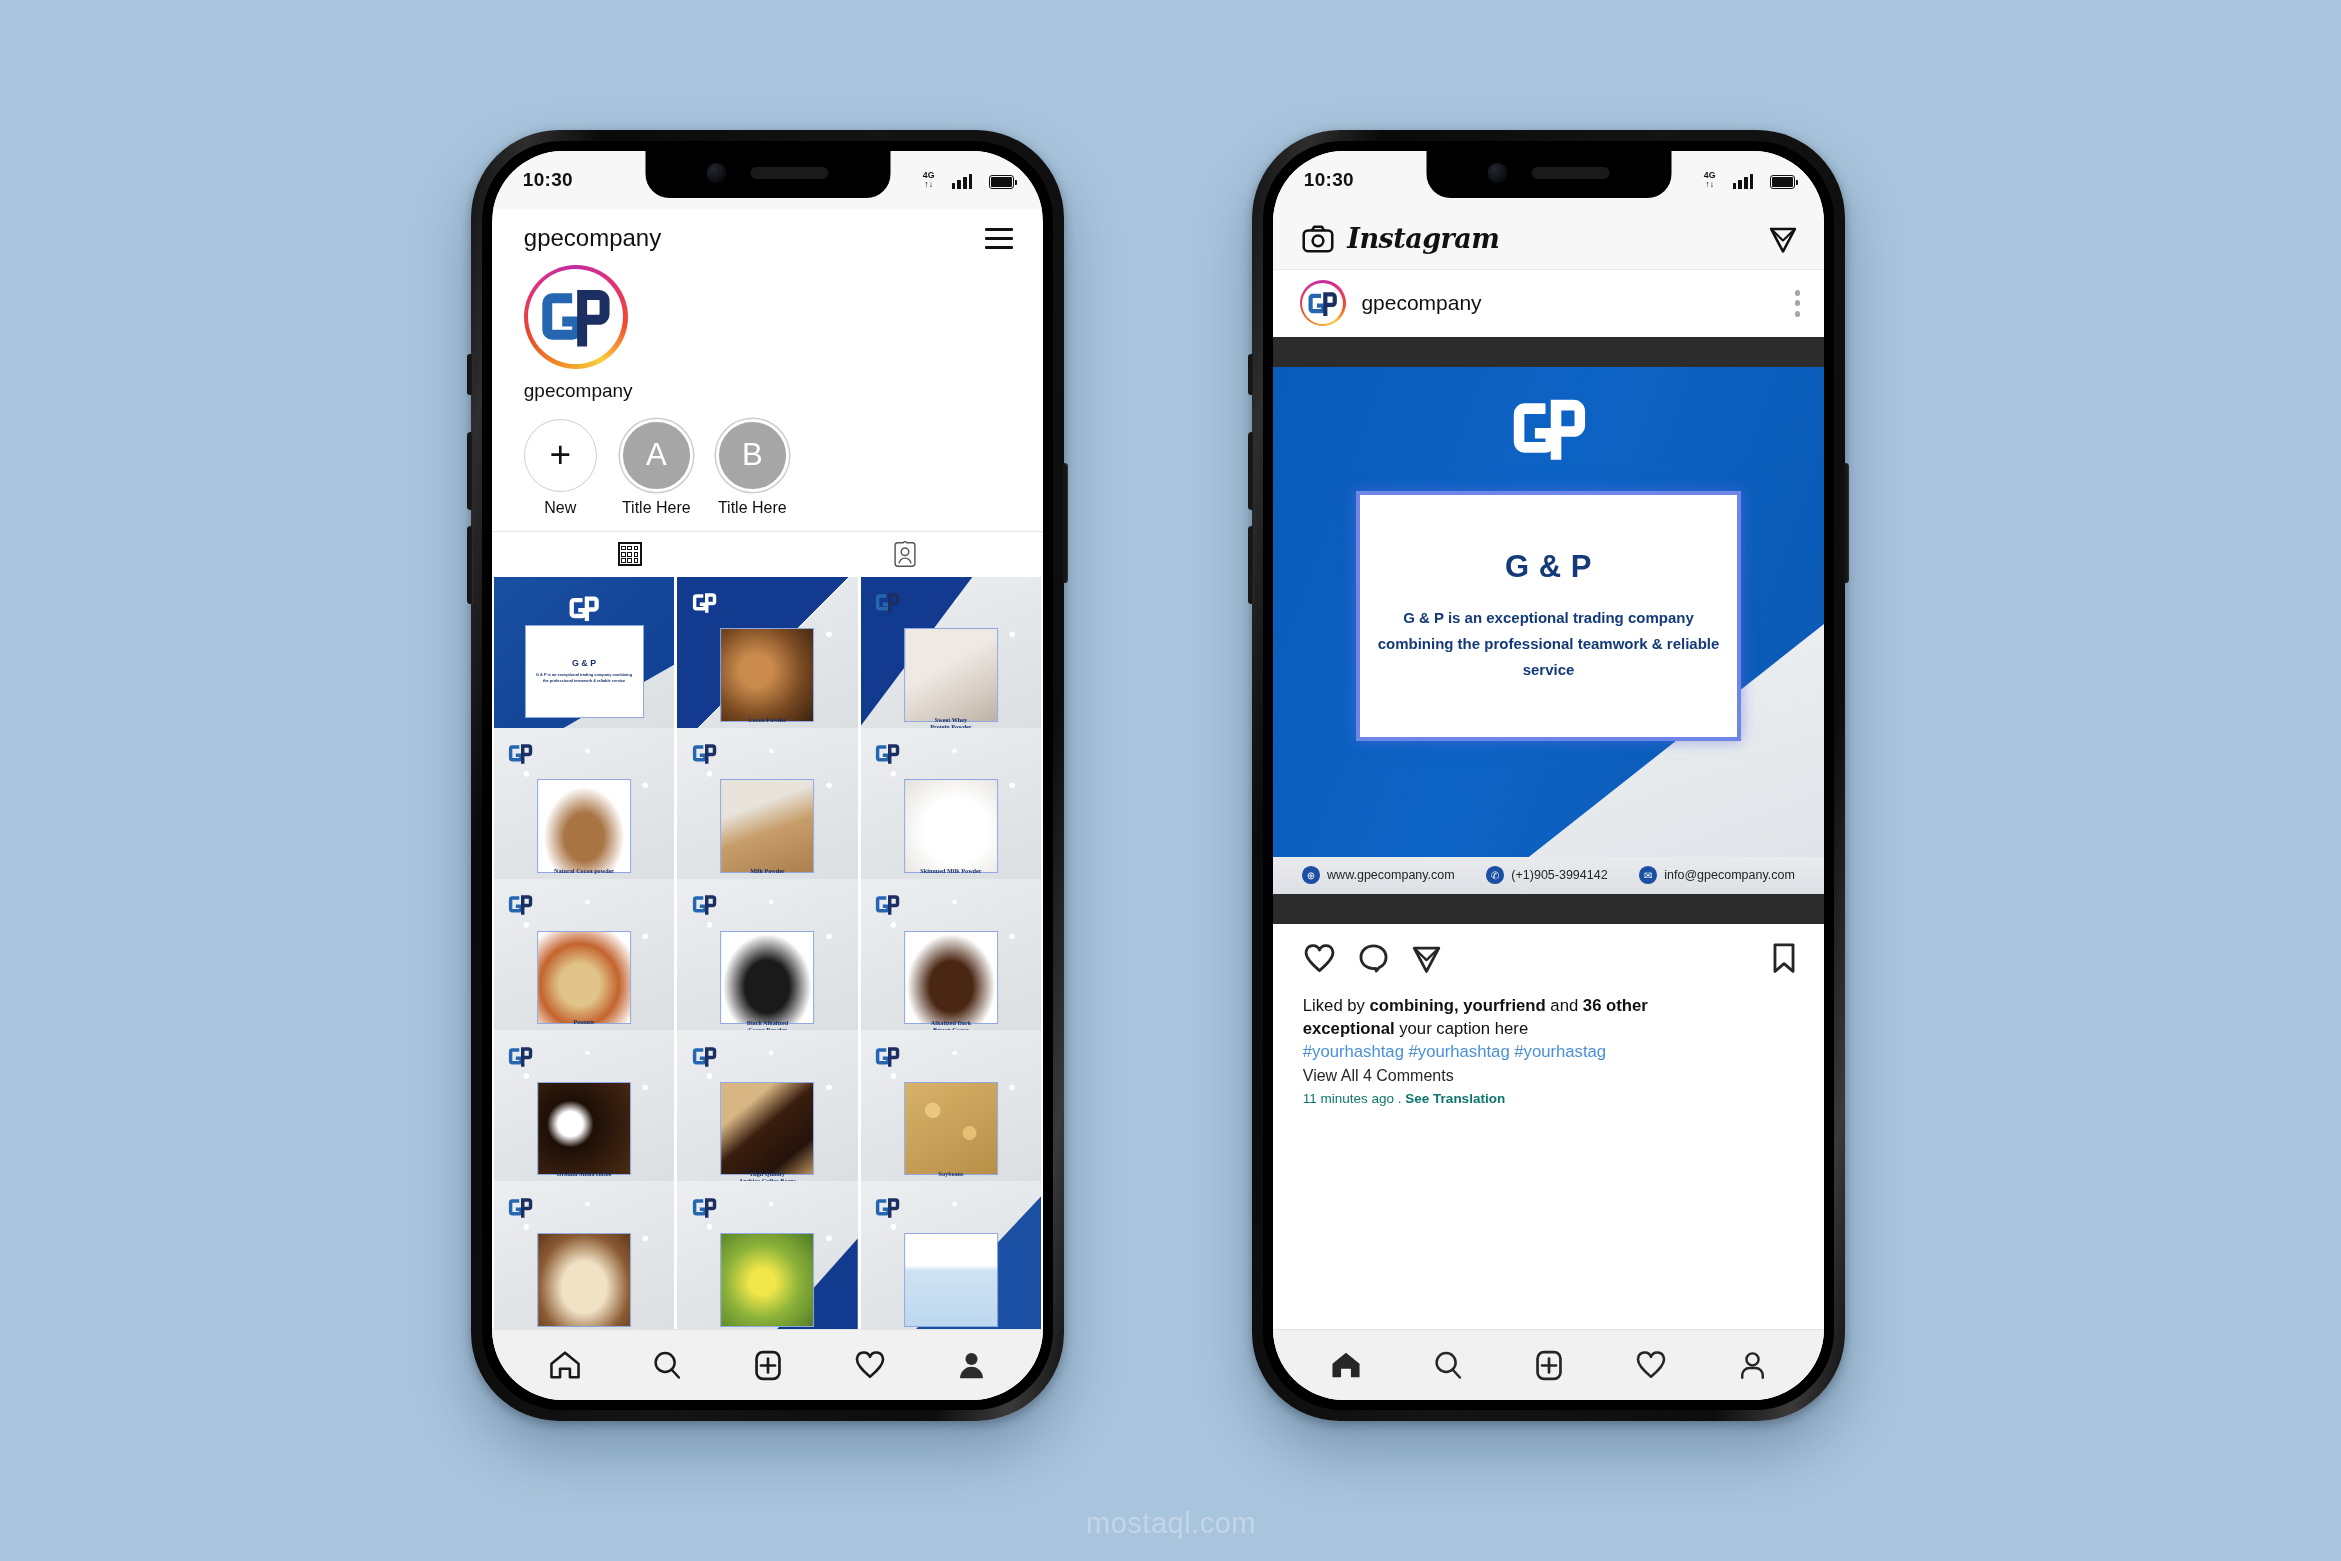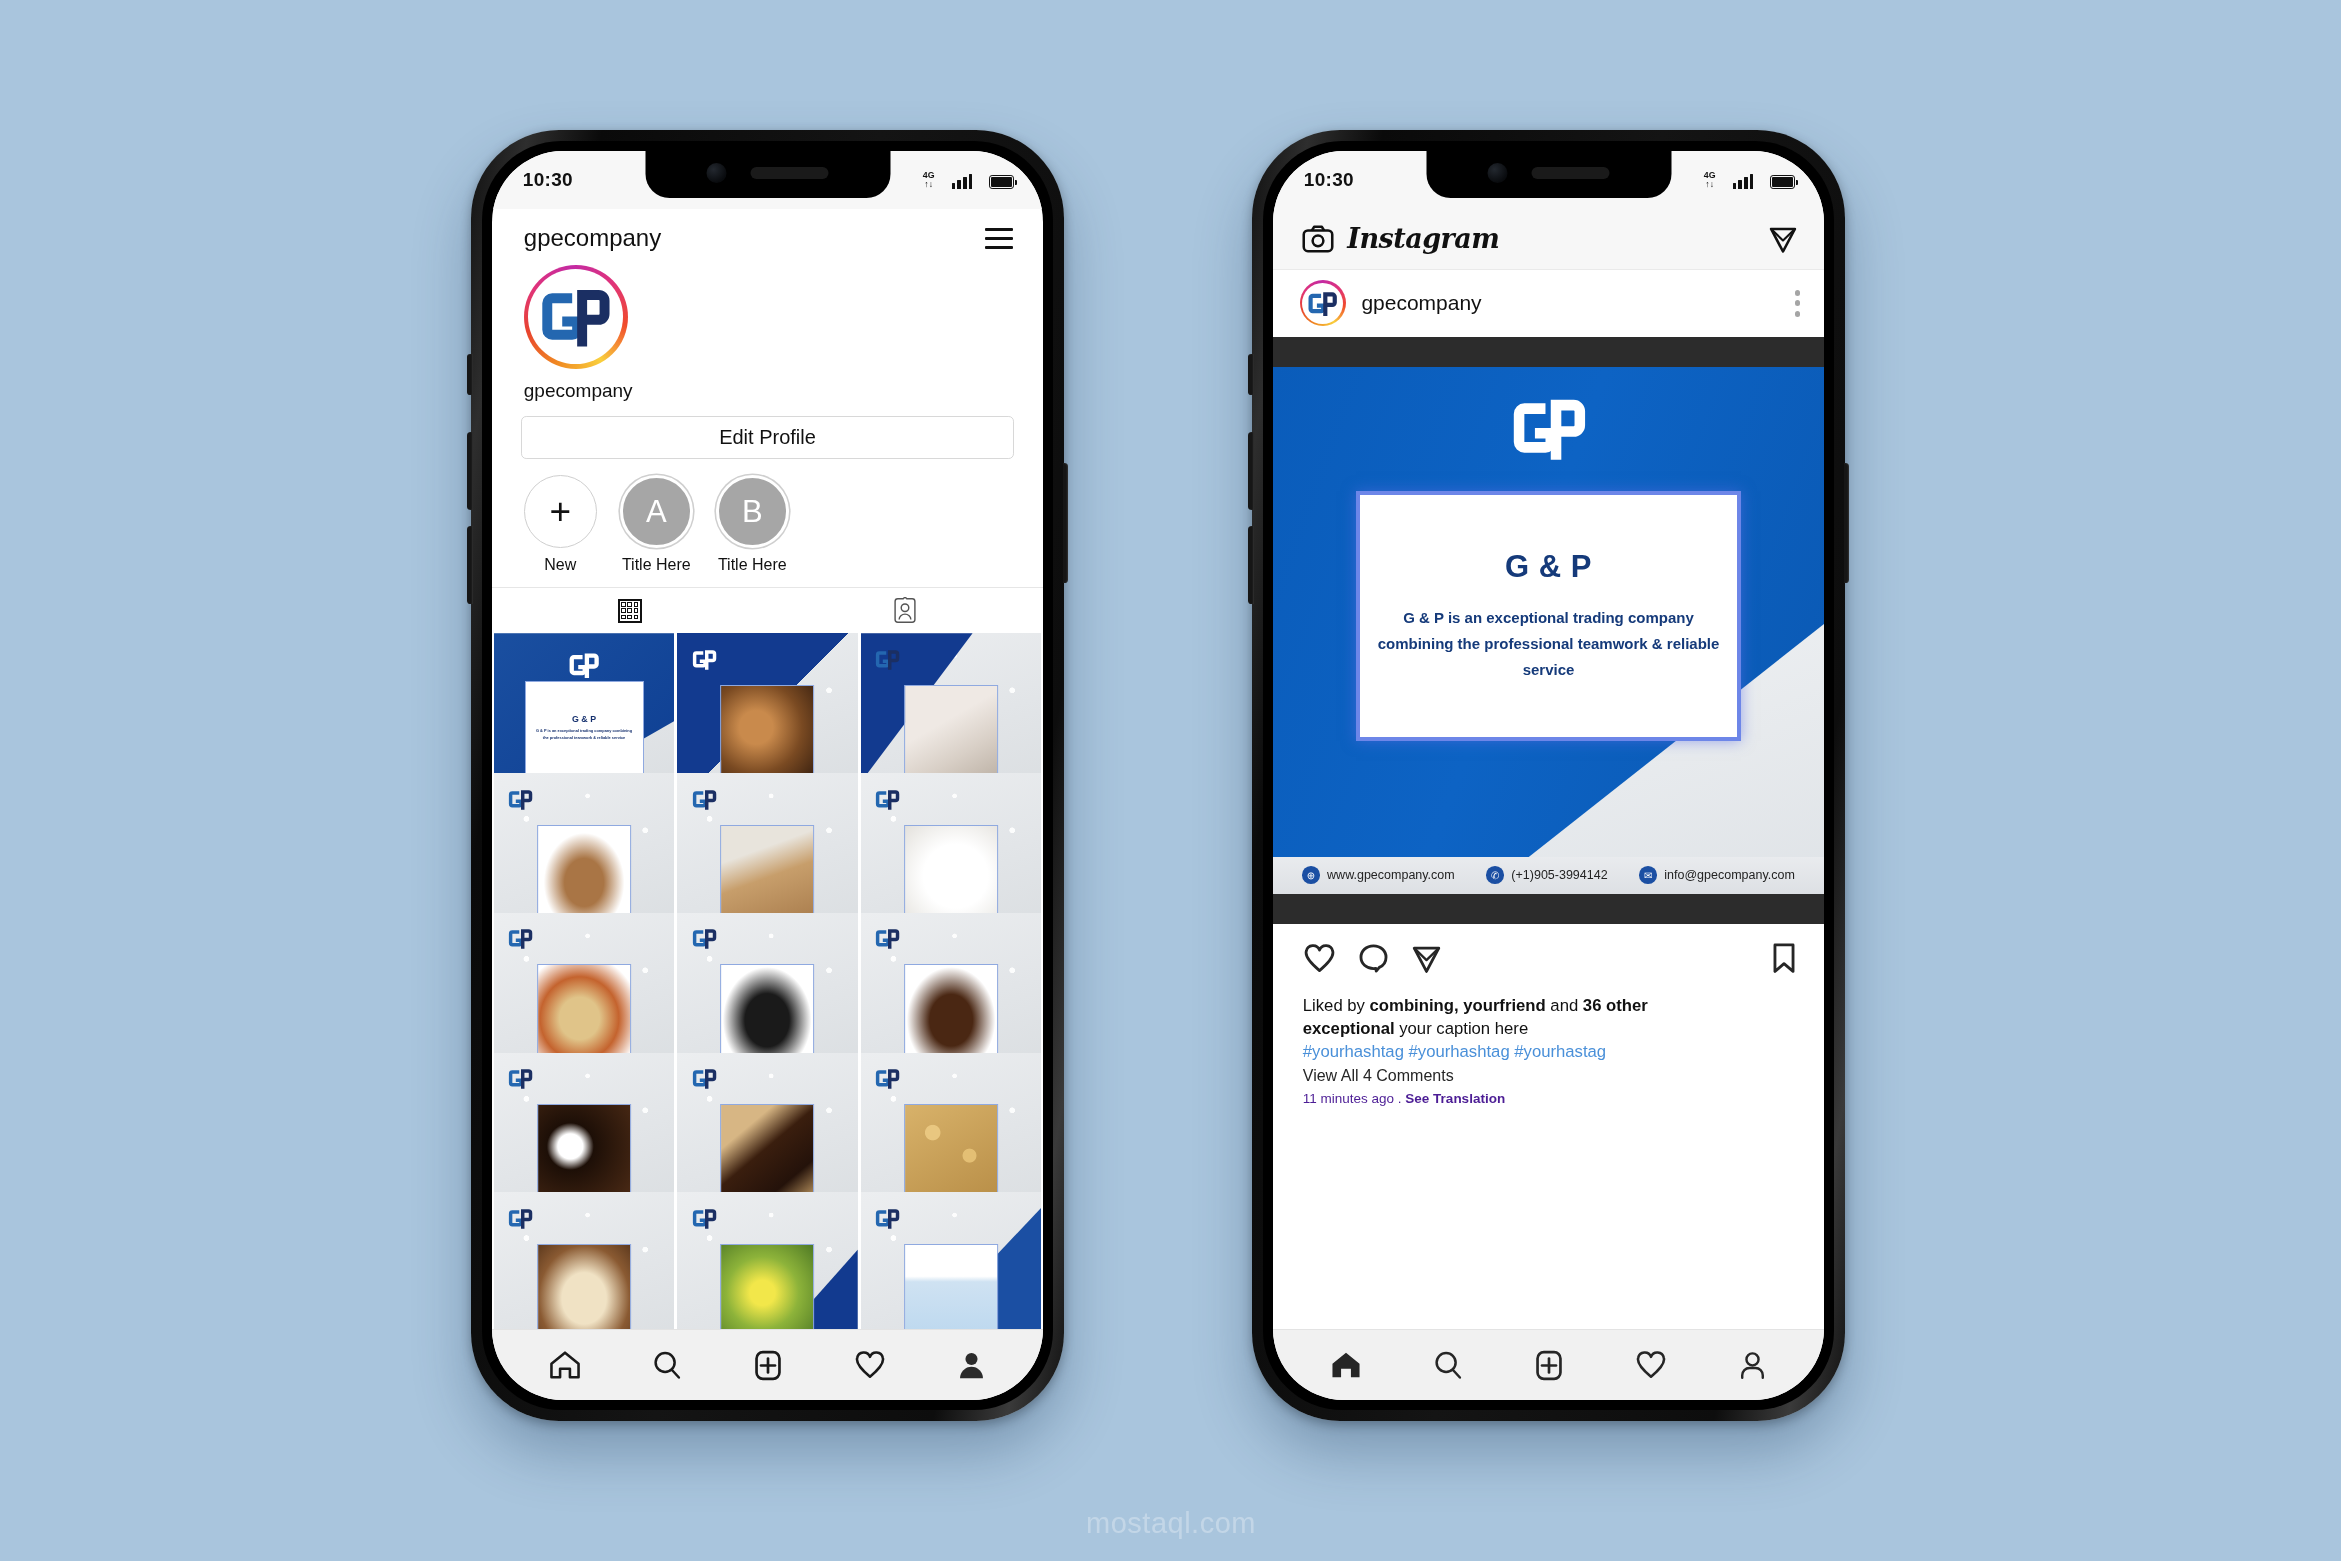--- a/index.html
+++ b/index.html
@@ -223,21 +223,21 @@
 
   .actions{ height:69px; flex:0 0 69px; display:flex; align-items:center;
             justify-content:space-between; padding:0 28px 0 30px; background:#fff;}
   .actions .grp{ display:flex; align-items:center; gap:22px;}
 
   .caption{ flex:1; padding:2.1px 29px 0 30px; background:#fff; }
   .cap-line{ font-size:16.7px; color:#111; line-height:1.36; }
   .cap-line b{ font-weight:700; }
   .cap-tags{ font-size:16.7px; color:#4a90d9; line-height:1.4;}
   .cap-view{ font-size:16px; color:#262626; line-height:1.55;}
-  .cap-time{ font-size:13.5px; color:#4c1d95; line-height:1.7;}
+  .cap-time{ font-size:13.5px; color:#0f766e; line-height:1.7;}
   .cap-time b{ font-weight:700;}
 </style>
 </head>
 <body>
 
 <div class="phone left">
   <div class="btn-side btn-silent"></div>
   <div class="btn-side btn-volup"></div>
   <div class="btn-side btn-voldn"></div>
   <div class="btn-side btn-power"></div>
@@ -284,21 +284,20 @@
                 <path d="M46 22 H22 a12 12 0 0 0 -12 12 v32 a12 12 0 0 0 12 12 h24 a12 12 0 0 0 12 -12 V50 H34 v12 h12 v4 H22 V34 h24 z" fill="#2467b0"></path>
                 <path d="M52 18 h26 a13 13 0 0 1 13 13 v16 a13 13 0 0 1 -13 13 H64 v26 h-12 z M64 30 v18 h14 a1 1 0 0 0 1 -1 V31 a1 1 0 0 0 -1 -1 z" fill="#1b2f63"></path>
               </g>
             </svg>
           </div>
         </div>
       </div>
 
       <div class="bio">gpecompany</div>
 
-      <div class="edit-btn">Edit Profile</div>
 
       <div class="highlights">
         <div class="hl new">
           <div class="circ">+</div>
           <div class="cap">New</div>
         </div>
         <div class="hl filled">
           <div class="circ">A</div>
           <div class="cap">Title Here</div>
         </div>

